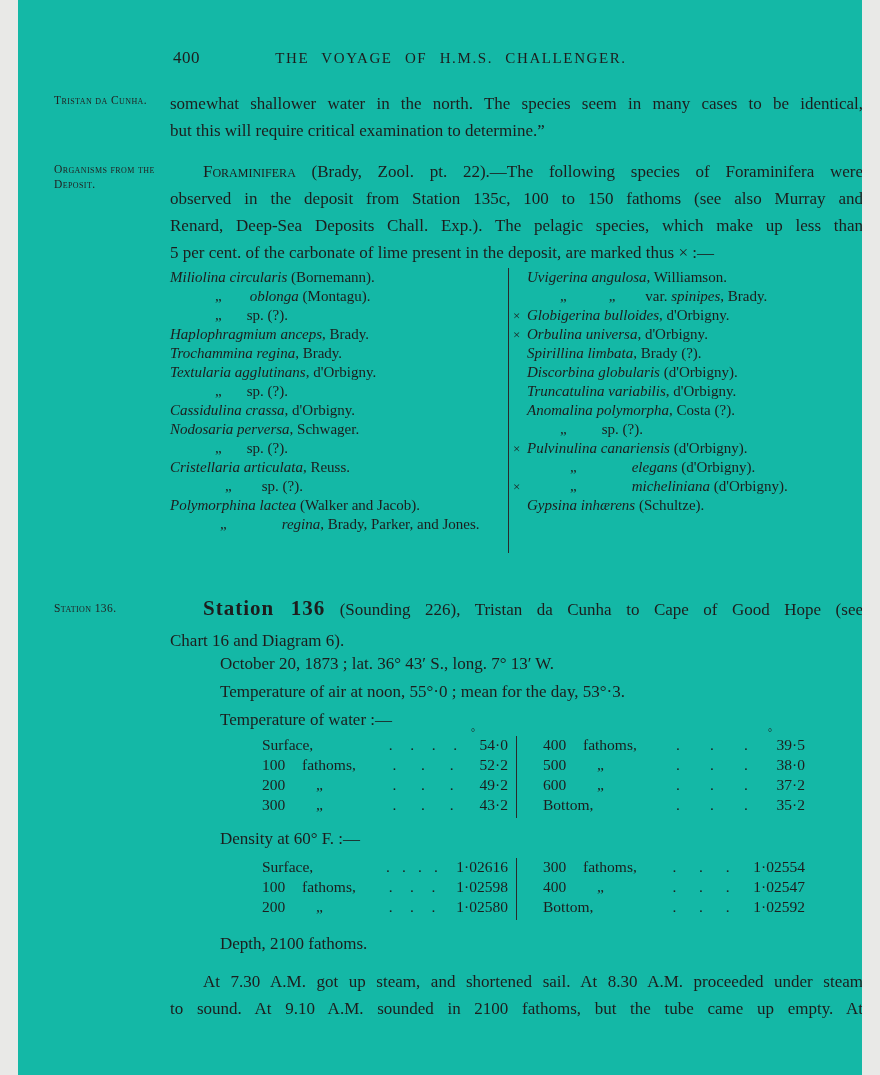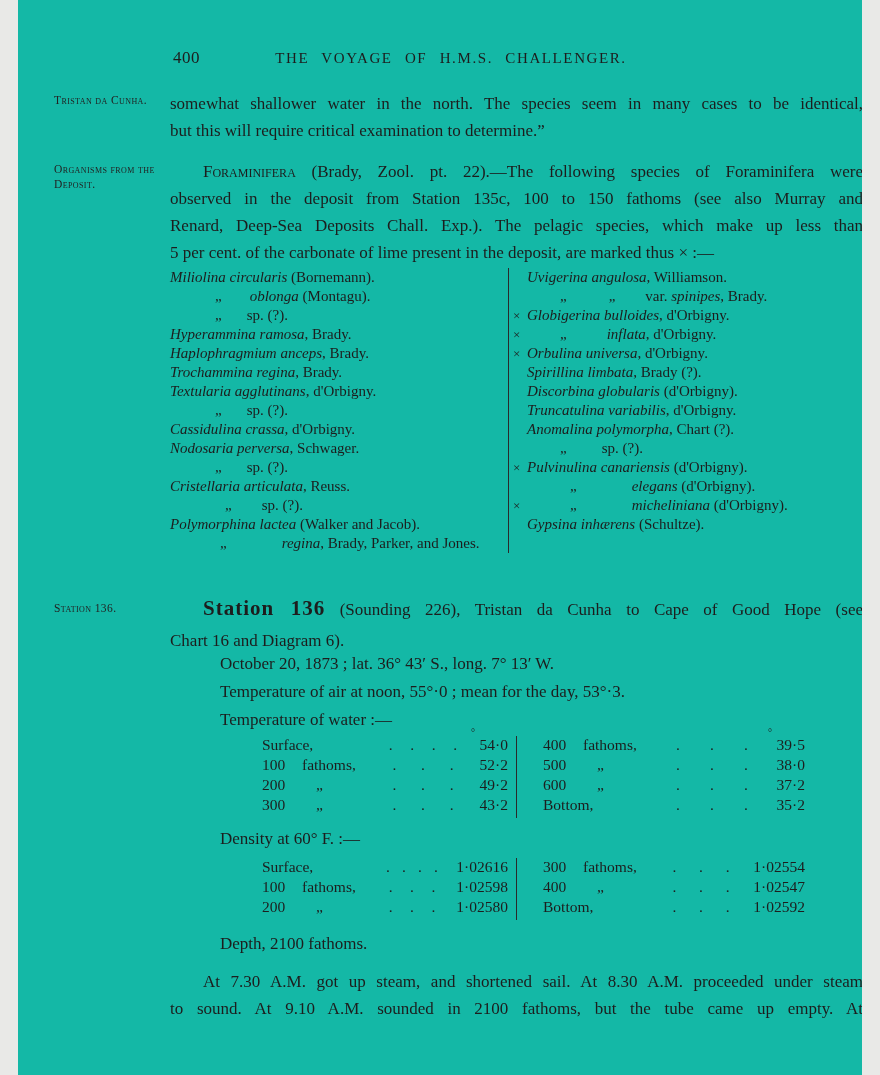--- a/index.html
+++ b/index.html
@@ -81,44 +81,42 @@
           <div class="jline">Renard, Deep-Sea Deposits Chall. Exp.).  The pelagic species, which make up less than</div>
           <div class="lline">5 per cent. of the carbonate of lime present in the deposit, are marked thus × :—</div>
         </div>
     </div>
 
     <div class="species" style="top:268px">
       <div class="sp-left" id="sp-left">
           <div class="sp-row"><span class="it">Miliolina circularis</span><span> (Bornemann).</span></div>
           <div class="sp-row"><span style="margin-left: 45px;">„</span><span class="it" style="margin-left: 28px; font-style: italic;">oblonga</span><span> (Montagu).</span></div>
           <div class="sp-row"><span style="margin-left: 45px;">„</span><span style="margin-left: 25px;">sp. (?).</span></div>
-          <div class="sp-row"><span class="it">Hyperammina ramosa</span><span>, Brady.</span></div>
           <div class="sp-row"><span class="it">Haplophragmium anceps</span><span>, Brady.</span></div>
           <div class="sp-row"><span class="it">Trochammina regina</span><span>, Brady.</span></div>
           <div class="sp-row"><span class="it">Textularia agglutinans</span><span>, d'Orbigny.</span></div>
           <div class="sp-row"><span style="margin-left: 45px;">„</span><span style="margin-left: 25px;">sp. (?).</span></div>
           <div class="sp-row"><span class="it">Cassidulina crassa</span><span>, d'Orbigny.</span></div>
           <div class="sp-row"><span class="it">Nodosaria perversa</span><span>, Schwager.</span></div>
           <div class="sp-row"><span style="margin-left: 45px;">„</span><span style="margin-left: 25px;">sp. (?).</span></div>
           <div class="sp-row"><span class="it">Cristellaria articulata</span><span>, Reuss.</span></div>
           <div class="sp-row"><span style="margin-left: 55px;">„</span><span style="margin-left: 30px;">sp. (?).</span></div>
           <div class="sp-row"><span class="it">Polymorphina lactea</span><span> (Walker and Jacob).</span></div>
           <div class="sp-row"><span style="margin-left: 50px;">„</span><span class="it" style="margin-left: 55px;">regina</span><span>, Brady, Parker, and Jones.</span></div>
         </div>
       <div class="sp-divider" style="height:285px"></div>
       <div class="sp-right" id="sp-right">
           <div class="sp-row"><span class="sp-mark"></span><span class="it">Uvigerina angulosa</span><span>, Williamson.</span></div>
           <div class="sp-row"><span class="sp-mark"></span><span style="margin-left: 33px;">„</span><span style="margin-left: 42px;">„</span><span style="margin-left: 30px;">var. </span><span class="it">spinipes</span><span>, Brady.</span></div>
           <div class="sp-row"><span class="sp-mark">×</span><span class="it">Globigerina bulloides</span><span>, d'Orbigny.</span></div>
-          <div class="sp-row"><span class="sp-mark">×</span><span style="margin-left: 33px;">„</span><span class="it" style="margin-left: 40px;">inflata</span><span>, d'Orbigny.</span></div>
           <div class="sp-row"><span class="sp-mark">×</span><span class="it">Orbulina universa</span><span>, d'Orbigny.</span></div>
           <div class="sp-row"><span class="sp-mark"></span><span class="it">Spirillina limbata</span><span>, Brady (?).</span></div>
           <div class="sp-row"><span class="sp-mark"></span><span class="it">Discorbina globularis</span><span> (d'Orbigny).</span></div>
           <div class="sp-row"><span class="sp-mark"></span><span class="it">Truncatulina variabilis</span><span>, d'Orbigny.</span></div>
-          <div class="sp-row"><span class="sp-mark"></span><span class="it">Anomalina polymorpha</span><span>, Chart (?).</span></div>
+          <div class="sp-row"><span class="sp-mark"></span><span class="it">Anomalina polymorpha</span><span>, Costa (?).</span></div>
           <div class="sp-row"><span class="sp-mark"></span><span style="margin-left: 33px;">„</span><span style="margin-left: 35px;">sp. (?).</span></div>
           <div class="sp-row"><span class="sp-mark">×</span><span class="it">Pulvinulina canariensis</span><span> (d'Orbigny).</span></div>
           <div class="sp-row"><span class="sp-mark"></span><span style="margin-left: 43px;">„</span><span class="it" style="margin-left: 55px;">elegans</span><span> (d'Orbigny).</span></div>
           <div class="sp-row"><span class="sp-mark">×</span><span style="margin-left: 43px;">„</span><span class="it" style="margin-left: 55px;">micheliniana</span><span> (d'Orbigny).</span></div>
           <div class="sp-row"><span class="sp-mark"></span><span class="it">Gypsina inhærens</span><span> (Schultze).</span></div>
         </div>
     </div>
 
     <div class="para station" style="top:593px">
       <div class="jline mixline"><span class="station-bold">Station 136</span><span> (Sounding 226), Tristan da Cunha to Cape of Good Hope (see</span></div>

